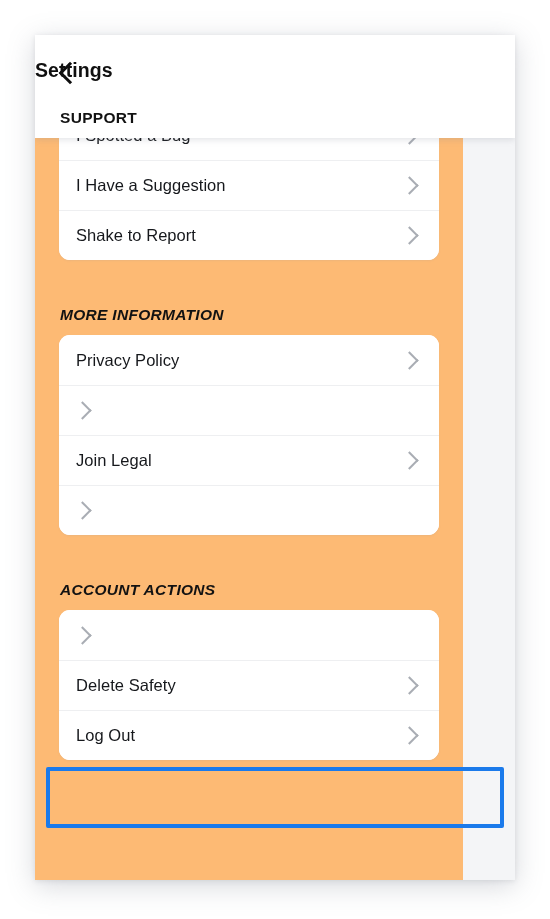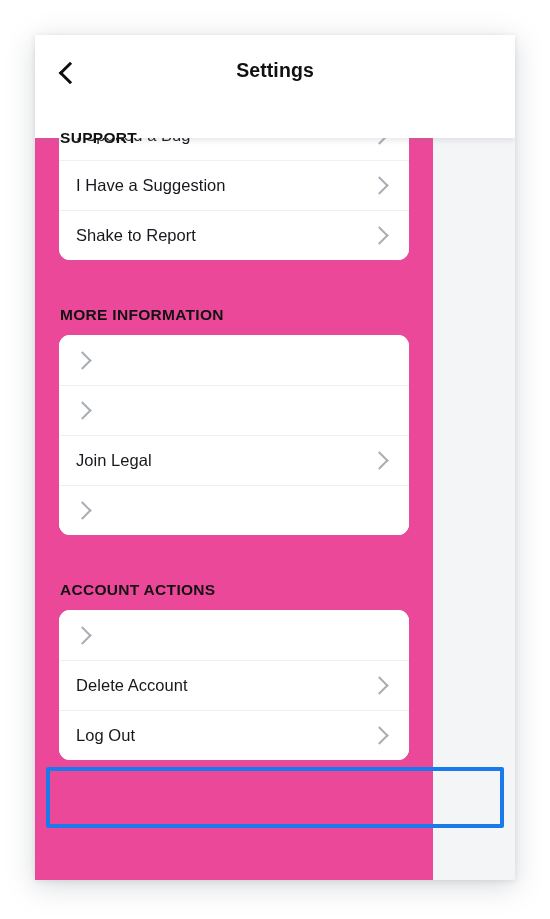--- a/index.html
+++ b/index.html
@@ -27,34 +27,35 @@
     box-shadow: 0 6px 26px rgba(120,125,140,0.30),
                 0 1px 5px rgba(120,125,140,0.18);
     overflow: hidden;
   }
 
   
   #scroll-area {
     position: absolute;
     left: 0;
     top: 0;
-    width: 398px;
+    width: 428px;
     height: 845px;
-    background: #ec4899;
+    background: #fdba74;
   }
 
   .section {
     margin: 0 24px;
   }
   .section-title {
     font-size: 15.5px;
     font-weight: bold;
     color: #121212;
     letter-spacing: 0.3px;
     padding: 0 0 11px 1px;
+    font-style: italic;
   }
 
   .card {
     background: #ffffff;
     border-radius: 11px;
     overflow: hidden;
     box-shadow: 0 1px 2px rgba(140,145,160,0.13);
   }
 
   .row {
@@ -122,35 +123,34 @@
     border-left: 3px solid #0e0e0e;
     border-bottom: 3px solid #0e0e0e;
     transform: rotate(45deg);
     margin-left: 4px;
   }
   #header-title {
     position: absolute;
     left: 0;
     top: 24px;
     width: 480px;
-    text-align: center;
+    text-align: left;
     font-size: 19.5px;
     font-weight: bold;
     color: #101010;
     letter-spacing: 0.1px;
   }
   #support-label {
     position: absolute;
     left: 25px;
     top: 74px;
     font-size: 15.5px;
     font-weight: bold;
     color: #121212;
     letter-spacing: 0.3px;
-    margin-top: 20px;
   }
 
   
   #delete-account-highlight {
     position: absolute;
     left: 46px;
     top: 767px;
     width: 458px;
     height: 61px;
     border: 4px solid #1b7aeb;
@@ -186,20 +186,21 @@
         </div>
       </div>
     </div>
 
     <div class="gap-lg"></div>
 
     <div class="section">
       <div class="section-title">MORE INFORMATION</div>
       <div class="card">
         <div class="row">
+          <span class="row-label">Privacy Policy</span>
           <span class="chevron-right"></span>
         </div>
         <div class="row">
           <span class="chevron-right"></span>
         </div>
         <div class="row">
           <span class="row-label">Join Legal</span>
           <span class="chevron-right"></span>
         </div>
         <div class="row">
@@ -210,21 +211,21 @@
 
     <div class="gap-lg"></div>
 
     <div class="section">
       <div class="section-title">ACCOUNT ACTIONS</div>
       <div class="card">
         <div class="row">
           <span class="chevron-right"></span>
         </div>
         <div class="row">
-          <span class="row-label">Delete Account</span>
+          <span class="row-label">Delete Safety</span>
           <span class="chevron-right"></span>
         </div>
         <div class="row">
           <span class="row-label">Log Out</span>
           <span class="chevron-right"></span>
         </div>
       </div>
     </div>
 
     <div class="gap-sm"></div>

